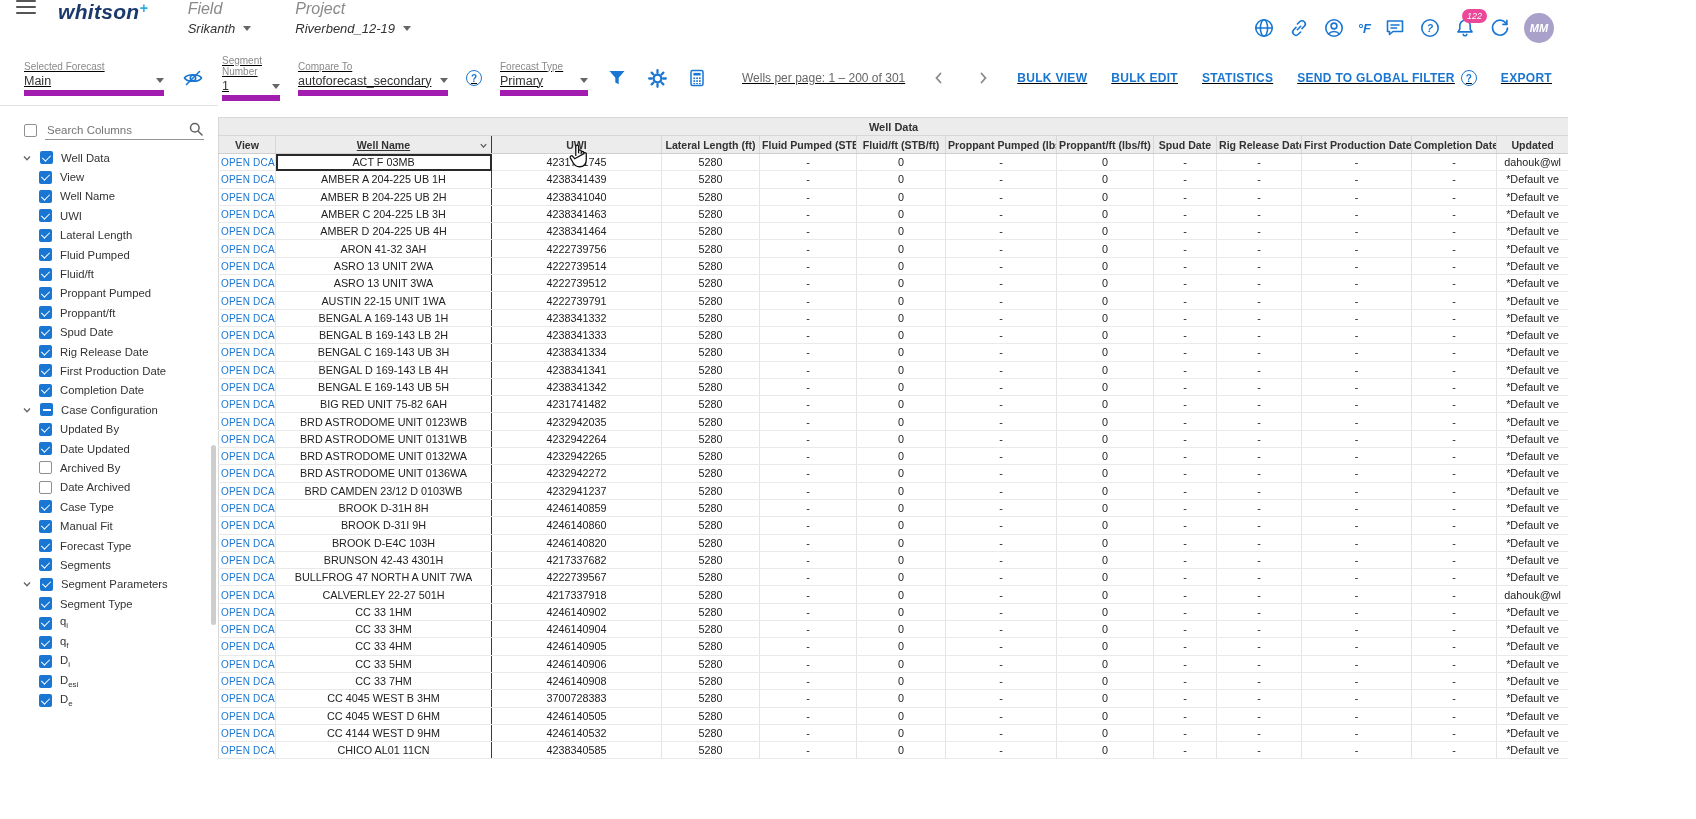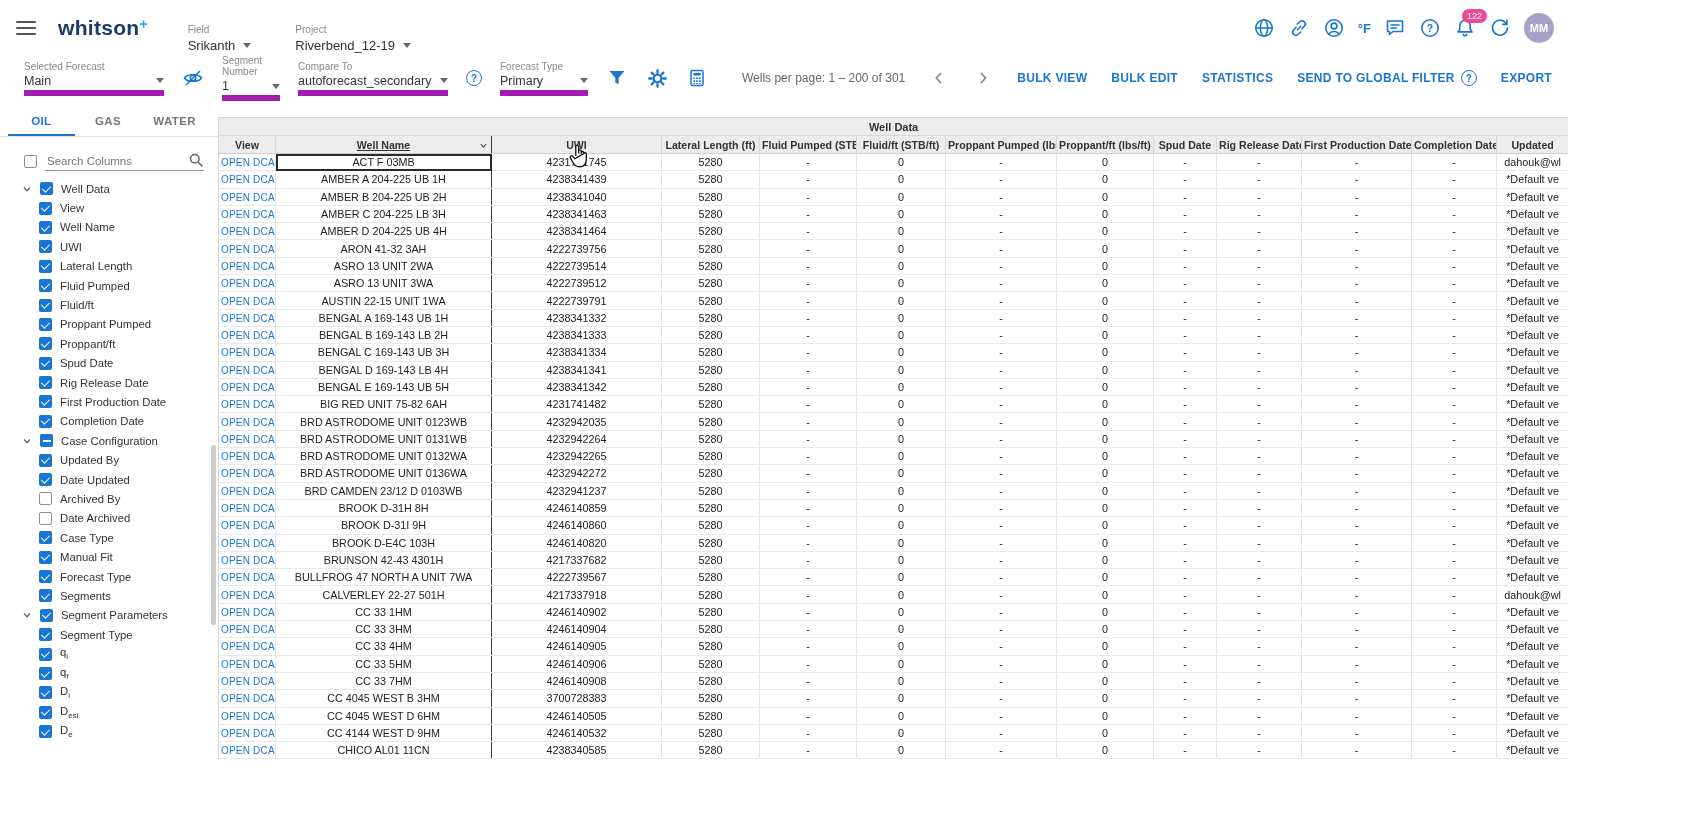--- a/index.html
+++ b/index.html
@@ -1,40 +1,40 @@
 <!DOCTYPE html>
 <html><head>
 <meta charset="utf-8">
 <style>
   * { box-sizing: border-box; margin: 0; padding: 0; }
   html,body { width:1696px; height:819px; background:#fff; overflow:hidden;
     font-family:"Liberation Sans", sans-serif; }
   .app { position:relative; width:1568px; height:819px; background:#fff; }
 
   
-  .appbar { height:56px; display:flex; align-items:center; padding:0 14px 0 16px; background:#fff; }
+  .appbar { height:56px; display:flex; padding:0 14px 0 16px; background:#fff;font-style:italic; }
   .hamburger { width:20px; height:14px; display:flex; flex-direction:column; justify-content:space-between; cursor:pointer; margin-right:22px; }
   .hamburger span { height:2px; background:#555; border-radius:1px; }
   .logo { margin-right:40px; cursor:pointer; white-space:nowrap; }
   .logo-text { font-size:21px; font-weight:700; color:#1b3a6b; letter-spacing:.3px; }
   .logo-plus { font-size:14px; font-weight:700; color:#29abe2; vertical-align:super; }
   .sel { display:flex; flex-direction:column; margin-right:44px; cursor:pointer; }
-  .sel-label { font-size:10px; color:#8a8a8a; margin-bottom:3px;margin-top:20px; }
+  .sel-label { font-size:16px; color:#8a8a8a; margin-bottom:3px; }
   .sel-valrow { display:flex; align-items:center; gap:8px; font-size:13px; color:#333; }
   .caret { width:0; height:0; border-left:4px solid transparent; border-right:4px solid transparent; border-top:5px solid #666; display:inline-block; }
   .appbar-right { margin-left:auto; display:flex; align-items:center; gap:13px; }
   .abicon { width:22px; height:22px; display:flex; align-items:center; justify-content:center; cursor:pointer; color:#1976d2; }
   .abicon svg { stroke:#1976d2; fill:none; stroke-width:1.6; stroke-linecap:round; stroke-linejoin:round; }
   .tempunit { font-size:13px; font-weight:700; color:#1976d2; cursor:pointer; }
   .bellwrap { position:relative; }
   .badge { position:absolute; top:-8px; right:-11px; background:#ec4899; color:#fff; font-size:9px; padding:1.5px 5px; border-radius:8px; line-height:1.2; }
   .avatar { width:30px; height:30px; border-radius:50%; background:#a9a1c9; color:#fff; font-size:11px; font-weight:700; display:flex; align-items:center; justify-content:center; cursor:pointer; }
 
   
-  .toolbar { height:44px; display:flex; align-items:center; padding:0 16px 0 24px; gap:18px; background:#fff; }
+  .toolbar { height:44px; display:flex; align-items:center; padding:0 16px 0 24px; gap:18px; background:#fff;text-decoration:underline; }
   .tb-field { display:flex; flex-direction:column; }
   .tb-label { font-size:10px; color:#8a8a8a; margin-bottom:2px; }
   .tb-value { display:flex; align-items:center; justify-content:space-between; font-size:12.5px; color:#333; border-bottom:6px solid #a21caf; padding-bottom:2px; cursor:pointer; }
   .w140 { width:140px; } .w58 { width:58px; } .w150 { width:150px;justify-content:space-between; } .w88 { width:88px; }
   .tbicon { width:22px; height:22px; display:flex; align-items:center; justify-content:center; cursor:pointer; }
   .tbicon svg { stroke:#1976d2; stroke-linecap:round; stroke-linejoin:round; }
   .qicon { width:16px; height:16px; border:1.5px solid #1976d2; border-radius:50%; color:#1976d2; font-size:10px; font-weight:700; display:inline-flex; align-items:center; justify-content:center; cursor:pointer; flex:none; }
   .tb-right { margin-left:auto; display:flex; align-items:center; gap:24px; }
   .wpp { font-size:12px; color:#666; white-space:nowrap; }
   .pagebtn { width:20px; height:20px; display:flex; align-items:center; justify-content:center; cursor:pointer; }
@@ -251,25 +251,20 @@
         <button class="tbtn">SEND TO GLOBAL FILTER</button>
         <span class="qicon">?</span>
       </span>
       <button class="tbtn">EXPORT</button>
     </div>
   </div>
 
   <div class="content">
 
     <aside class="sidebar">
-      <div class="tabs">
-          <div class="tab active">OIL</div>
-          <div class="tab">GAS</div>
-          <div class="tab">WATER</div>
-        </div>
       <div class="tabline"></div>
       <div class="searchrow">
         <span class="cb unchecked"></span>
         <div class="searchbox">
           <input type="text" placeholder="Search Columns" style="">
           <svg width="16" height="16" viewBox="0 0 16 16">
               <circle cx="6.8" cy="6.8" r="4.3"></circle>
               <path d="M10.2 10.2L14 14"></path>
             </svg>
         </div>

